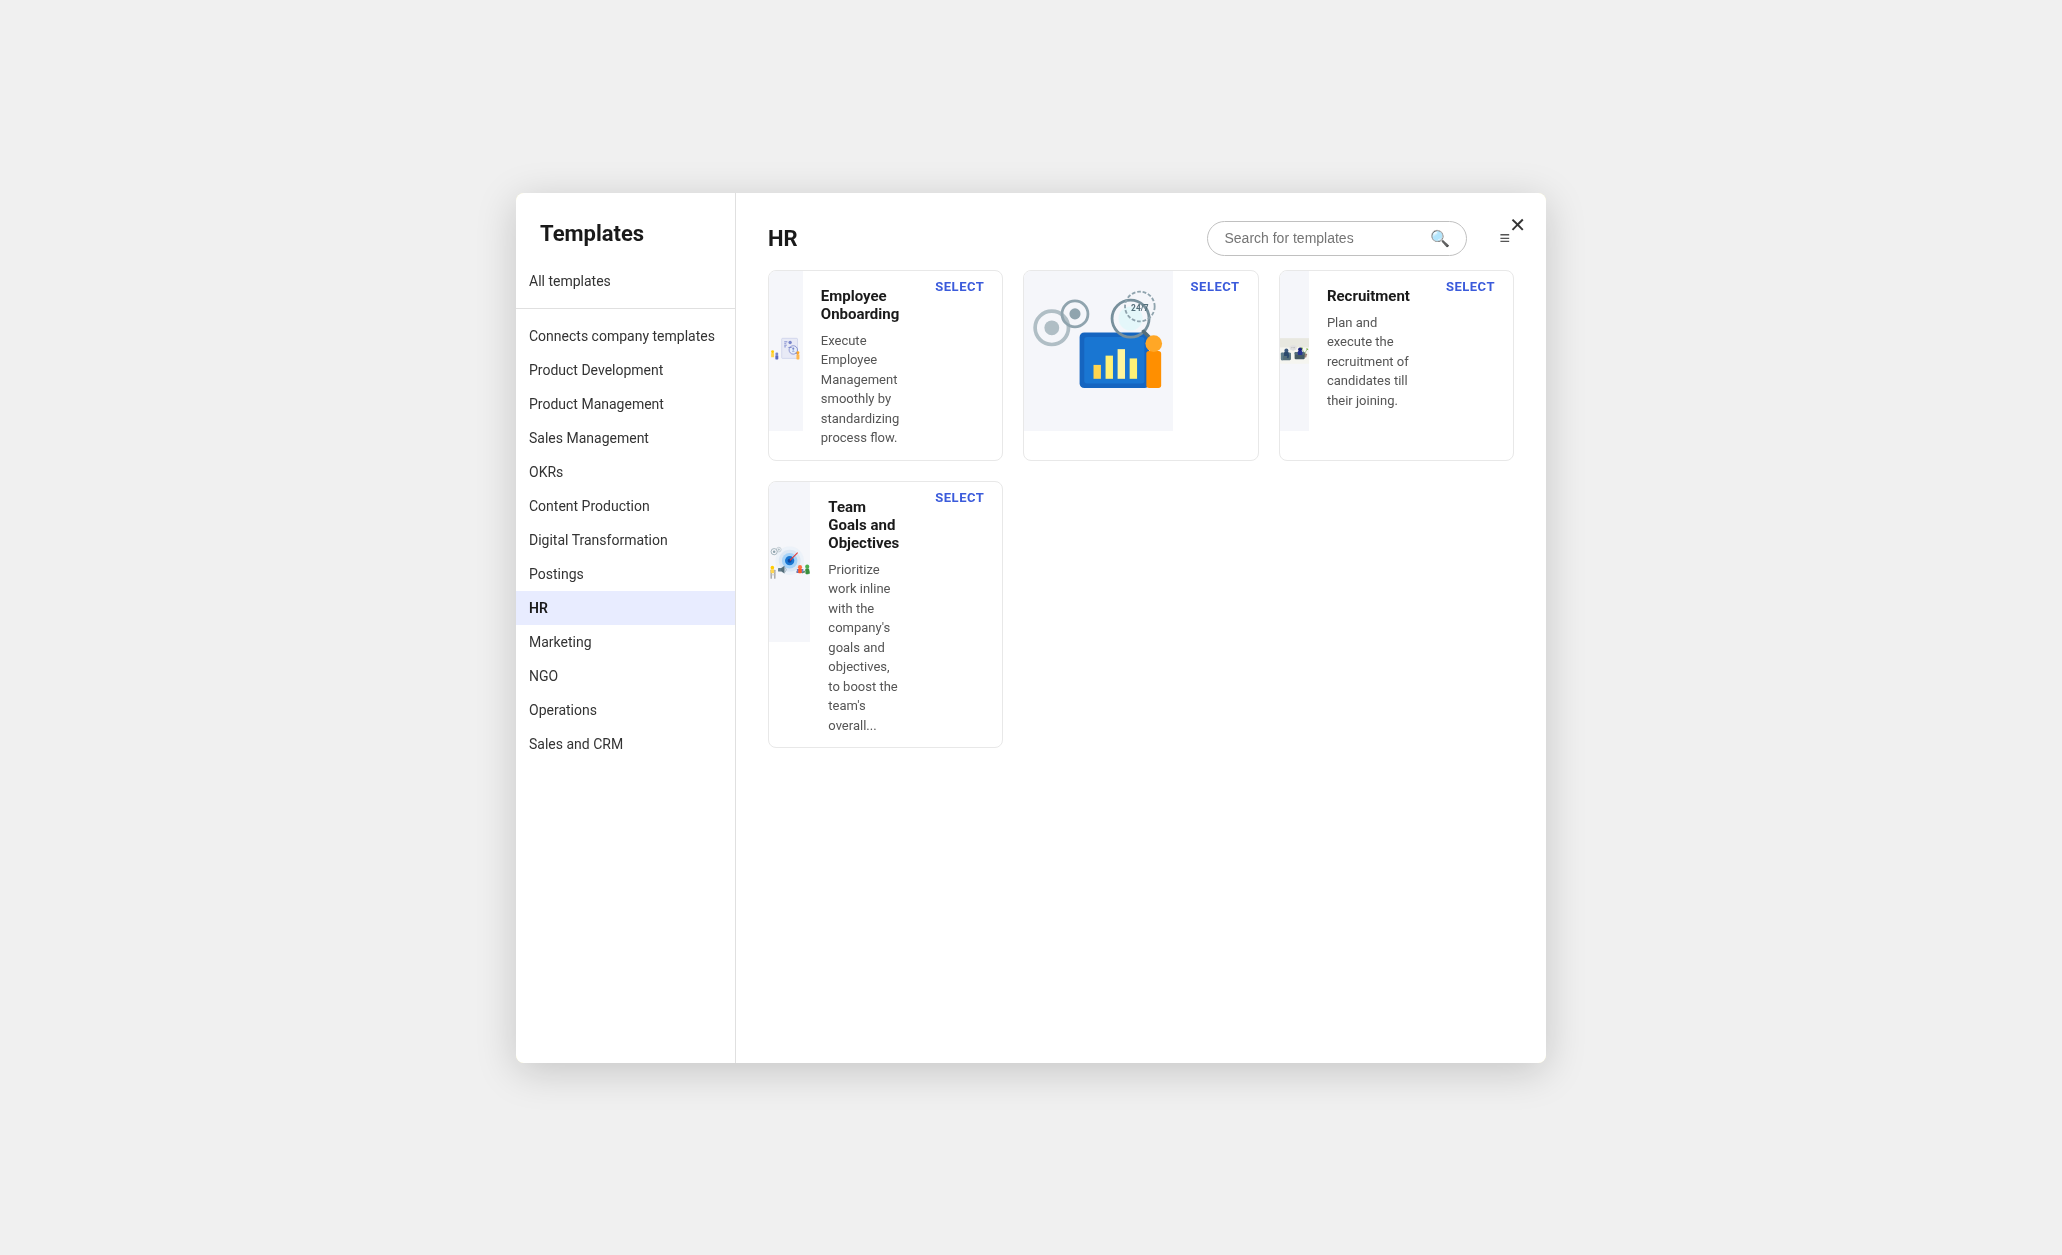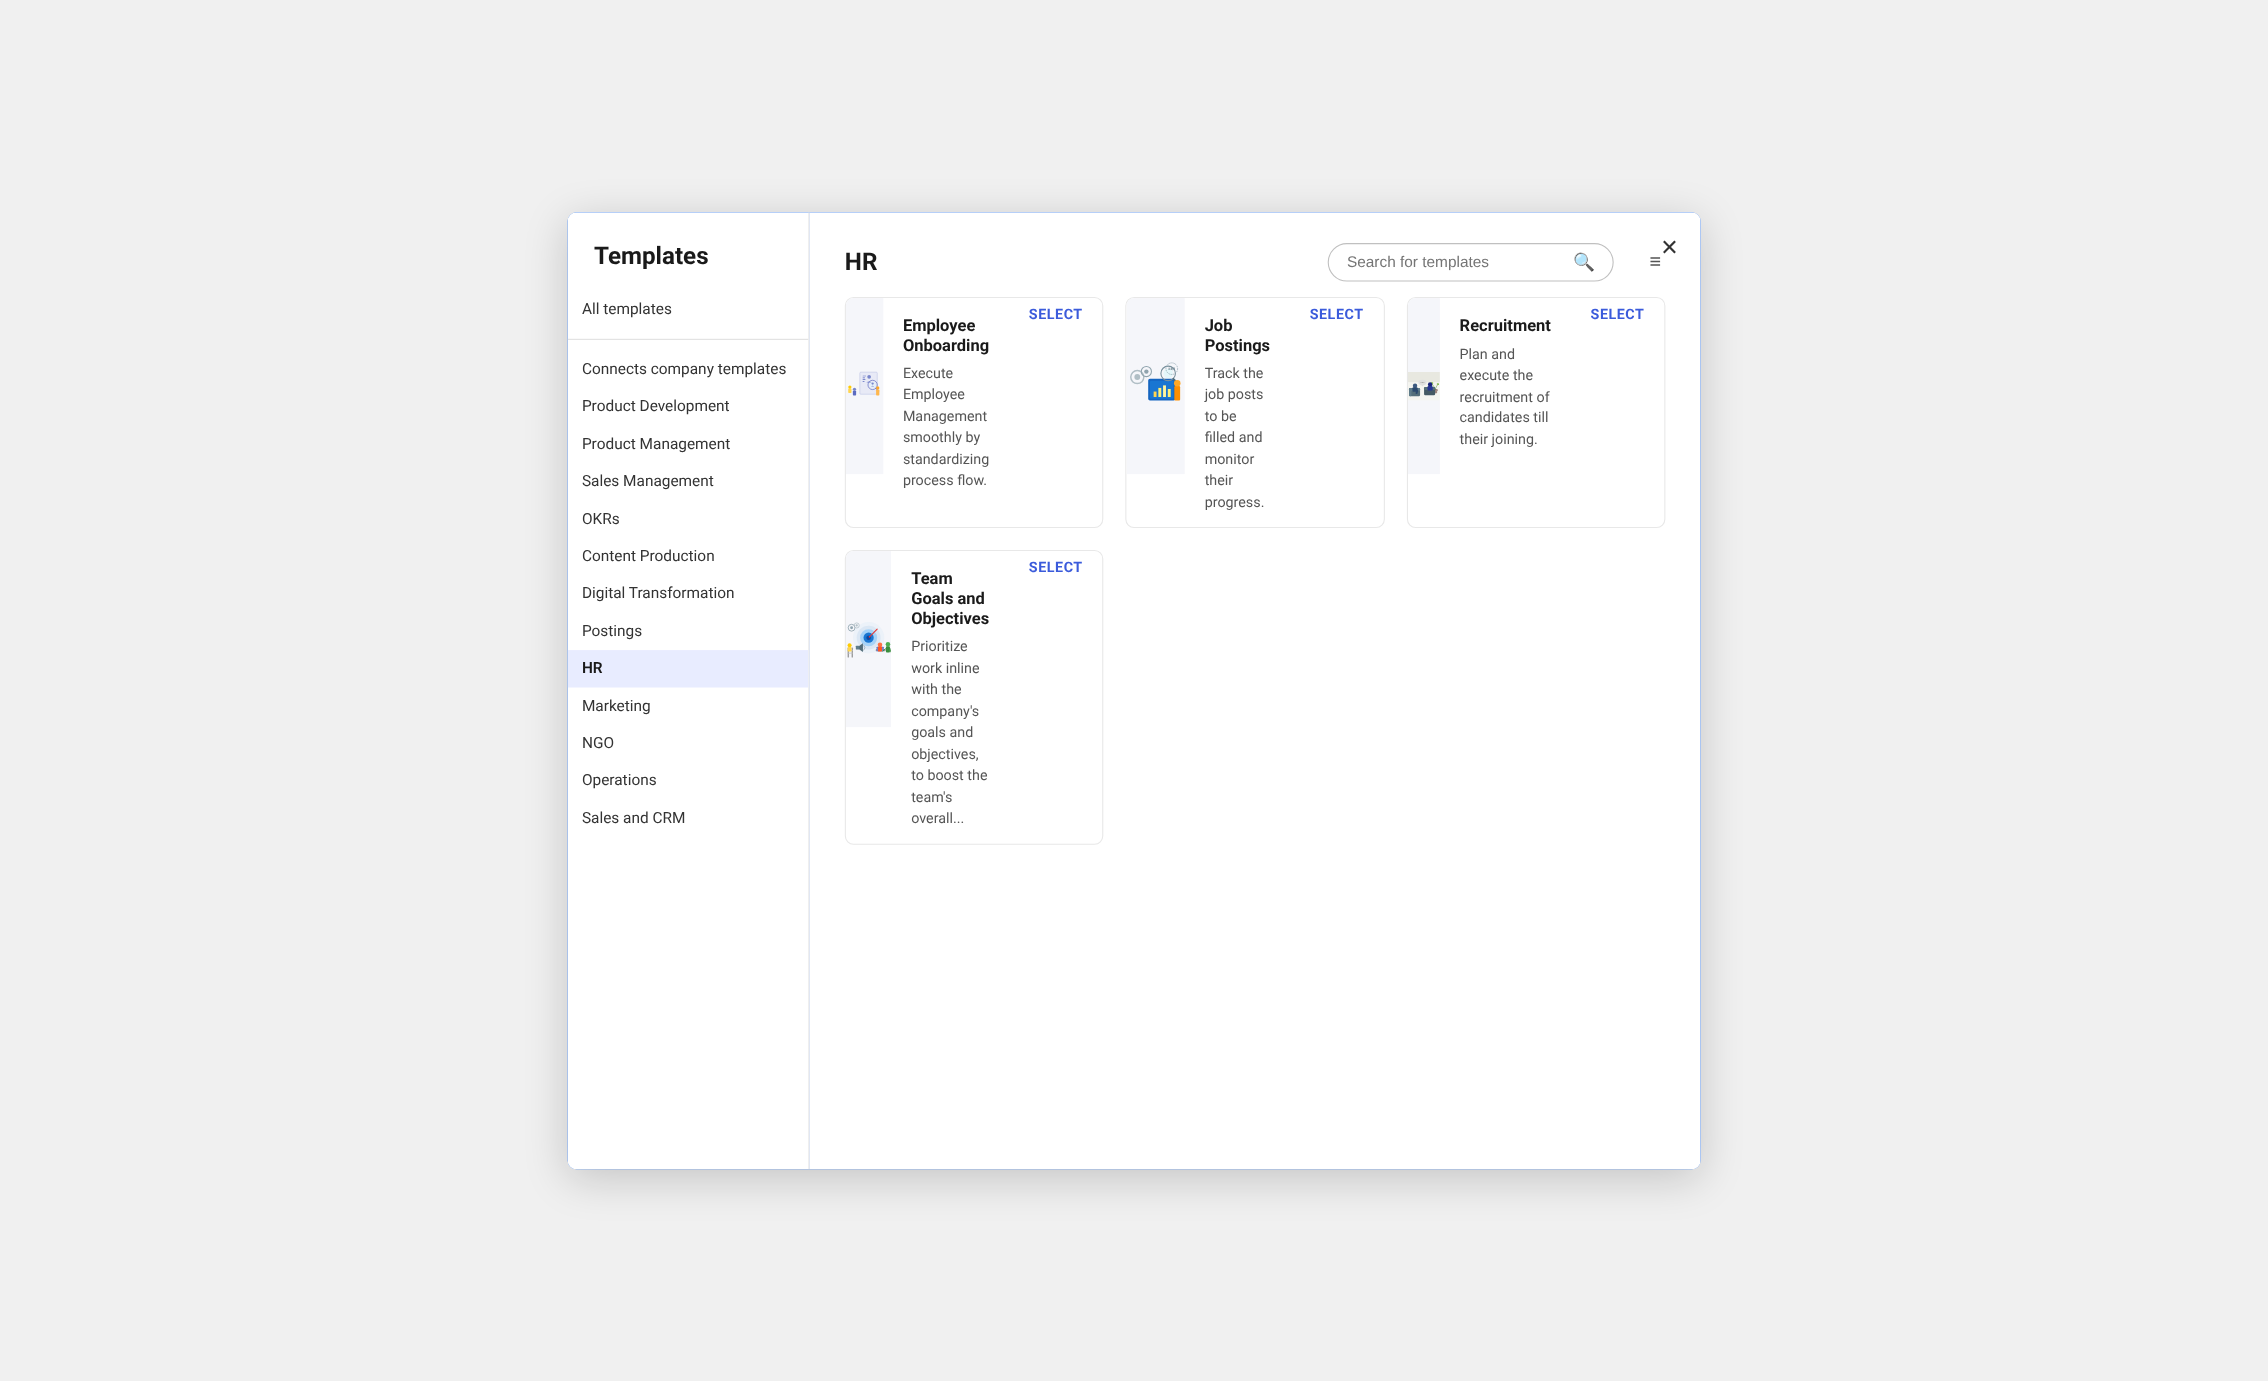--- a/index.html
+++ b/index.html
@@ -5,21 +5,21 @@
     * { box-sizing: border-box; margin: 0; padding: 0; }
     body {
       font-family: -apple-system, BlinkMacSystemFont, 'Segoe UI', Roboto, sans-serif;
       background: #f0f0f0;
       display: flex;
       justify-content: center;
       align-items: center;
       min-height: 100vh;
     }
     .modal {
-      background: #3b82f6;
+      background: #fef9c3;
       border-radius: 8px;
       box-shadow: 0 8px 40px rgba(0,0,0,0.18);
       width: 1030px;
       height: 870px;
       display: flex;
       overflow: hidden;
       position: relative;
     }
     
     .sidebar {
@@ -281,24 +281,20 @@
     <line x1="129" y1="49" x2="140" y2="60" stroke="#546e7a" stroke-width="4" stroke-linecap="round"></line>
 
     <rect x="132" y="70" width="16" height="40" rx="3" fill="#ff8f00"></rect>
     <circle cx="140" cy="62" r="9" fill="#ffa726"></circle>
 
     <circle cx="125" cy="22" r="16" fill="none" stroke="#90a4ae" stroke-width="2" stroke-dasharray="4 2"></circle>
     <text x="125" y="27" text-anchor="middle" font-size="9" font-weight="bold" fill="#546e7a">24/7</text>
   </svg>
             </div>
           </div>
-          <div class="card-body">
-            <div class="card-title">Job Postings</div>
-            <div class="card-desc">Track the job posts to be filled and monitor their progress.</div>
-          </div>
           <div class="card-select">SELECT</div>
         </div>
         <div class="card">
           <div class="card-image">
             <div class="illus-wrap">
               <svg width="160" height="140" viewBox="0 0 160 140" xmlns="http://www.w3.org/2000/svg">
 
     <rect x="0" y="0" width="160" height="140" rx="4" fill="#f5f5f0"></rect>
     <rect x="0" y="0" width="160" height="50" fill="#e8e8e0"></rect>
 

